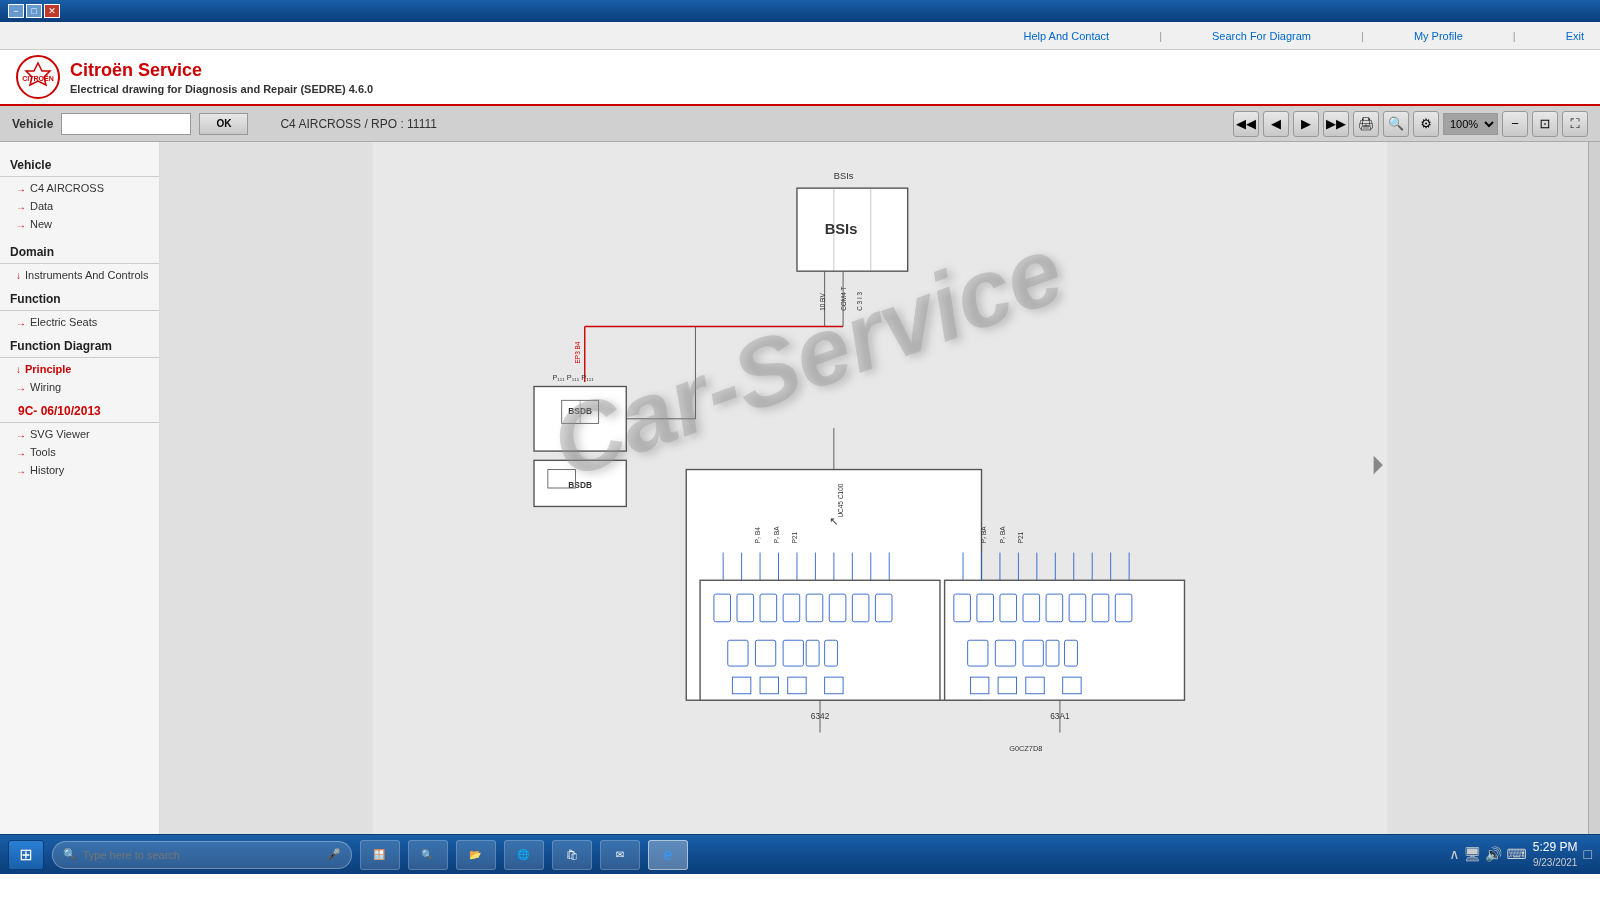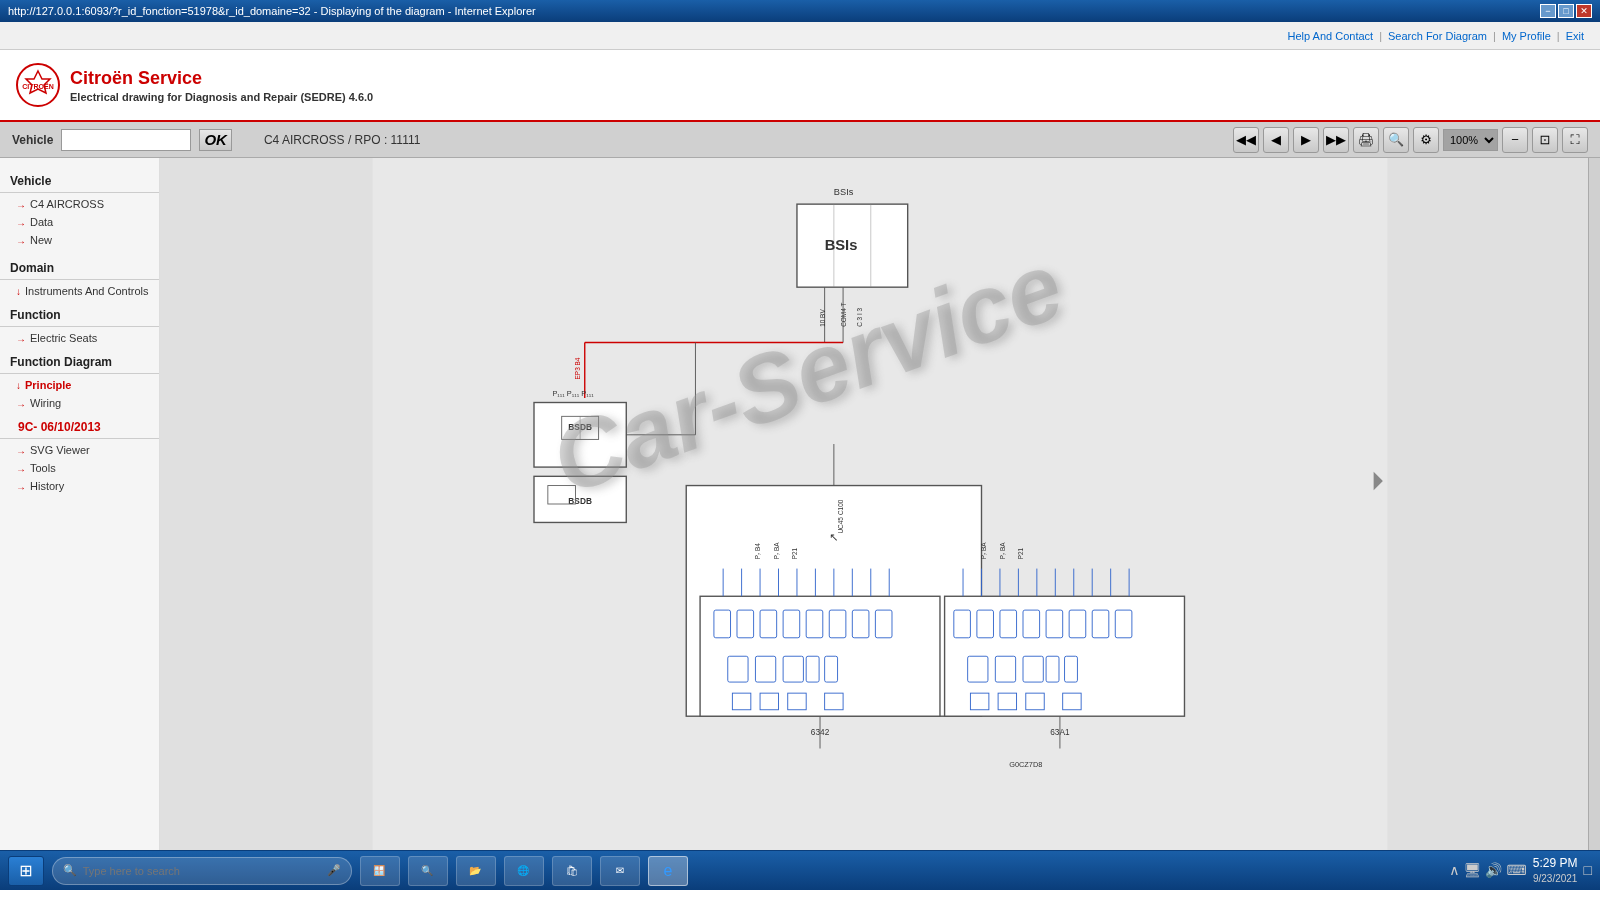--- a/index.html
+++ b/index.html
@@ -33,29 +33,30 @@
     #topnav {
       background: #f0f0f0;
       border-bottom: 1px solid #ccc;
       height: 28px;
       display: flex;
       align-items: center;
       justify-content: flex-end;
       padding: 0 12px;
       font-size: 11px;
       color: #333;
+      gap: 44px;
     }
     #topnav a { color: #0066cc; text-decoration: none; margin: 0 4px; cursor: pointer; }
     #topnav .sep { color: #999; margin: 0 2px; }
 
     
     #header {
       background: #fff;
       border-bottom: 2px solid #cc0000;
-      height: 72px;
+      height: 56px;
       display: flex;
       align-items: center;
       padding: 0 16px;
       gap: 16px;
     }
     #header .logo-area { display: flex; align-items: center; gap: 10px; }
     #header .logo-circle {
       width: 44px; height: 44px;
       border: 2px solid #cc0000;
       border-radius: 50%;
@@ -79,27 +80,26 @@
     #vehiclebar input {
       height: 22px;
       width: 130px;
       border: 1px solid #999;
       padding: 0 4px;
       font-size: 11px;
       background: #fff;
     }
     #vehiclebar .ok-btn {
       height: 22px;
-      padding: 0 4px;
+      padding: 0 16px;
       background: linear-gradient(to bottom, #e8e8e8, #c8c8c8);
       border: 1px solid #999;
       cursor: pointer;
-      font-size: 15px;
+      font-size: 10px;
       font-weight: bold;
-      font-style: italic;
     }
     #vehiclebar .breadcrumb { margin-left: 24px; color: #333; font-size: 12px; }
     #vehiclebar .toolbar { margin-left: auto; display: flex; align-items: center; gap: 4px; }
     .toolbar-btn {
       width: 26px; height: 26px;
       background: linear-gradient(to bottom, #e8e8e8, #c8c8c8);
       border: 1px solid #999;
       border-radius: 3px;
       cursor: pointer;
       display: flex; align-items: center; justify-content: center;
@@ -246,21 +246,20 @@
       right: 0; top: 0;
       width: 12px; height: 100%;
       background: #d0d0d0;
       border-left: 1px solid #aaa;
     }
   </style>
 </head>
 <body>
 
 <div id="titlebar">
-  <span class="title">http://127.0.0.1:6093/?r_id_fonction=51978&amp;r_id_domaine=32 - Displaying of the diagram - Internet Explorer</span>
   <div class="win-controls">
     <div class="win-btn">−</div>
     <div class="win-btn">□</div>
     <div class="win-btn close">✕</div>
   </div>
 </div>
 
 <div id="topnav">
   <a>Help And Contact</a>
   <span class="sep">|</span>

